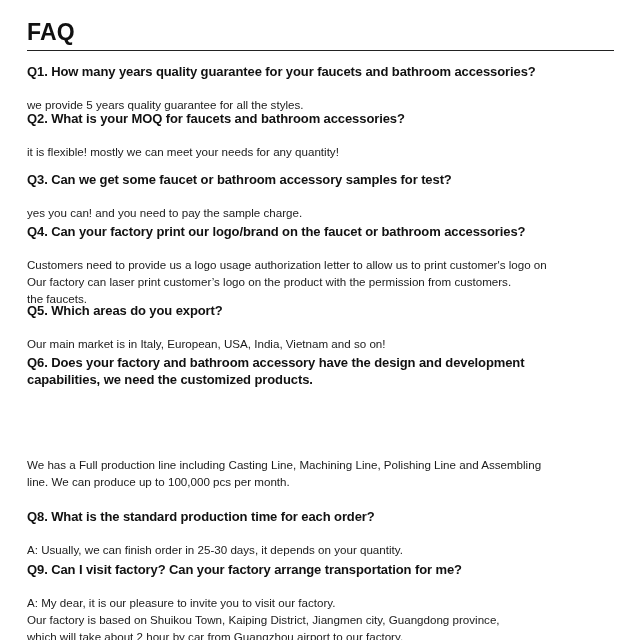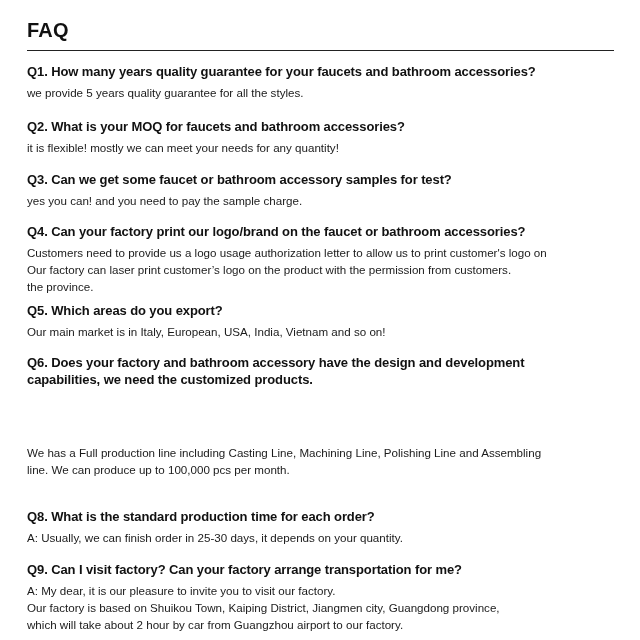--- a/index.html
+++ b/index.html
@@ -1,40 +1,40 @@
 <!DOCTYPE html>
 <html><head>
 <meta charset="utf-8">
 <style>
   html, body { margin: 0; padding: 0; background: #ffffff; }
   body { width: 640px; height: 640px; overflow: hidden; position: relative;
          font-family: "Liberation Sans", "DejaVu Sans", sans-serif; color: #111; }
-  .title { position: absolute; left: 27px; top: 19px; font-size: 20px; font-weight: bold; letter-spacing: 0.2px; }
+  .title { position: absolute; left: 27px; top: 19px; font-size: 23px; font-weight: bold; letter-spacing: 0.2px; }
   .rule { position: absolute; left: 27px; top: 50px; width: 587px; height: 1px; background: #222; }
   .qa { position: absolute; left: 27px; width: 590px; }
   .q { font-size: 13px; font-weight: bold; line-height: 17px; color: #111; letter-spacing: -0.1px; }
-  .a { font-size: 11.6px; line-height: 17px; color: #1a1a1a; margin-top: 4px; }
+  .a { font-size: 11.6px; line-height: 17px; color: #1a1a1a; margin-top: 16px; }
   .a div { white-space: nowrap; }
 </style>
 </head>
 <body>
 
 <div class="title">FAQ</div>
 <div class="rule"></div>
 
 <div class="qa" style="top:63px">
   <div class="q">
       <div>Q1.  How many years quality guarantee for your faucets and bathroom accessories?</div>
     </div>
   <div class="a">
       <div>we provide 5 years quality guarantee for all the styles.</div>
     </div>
 </div>
 
-<div class="qa" style="top:118px">
+<div class="qa" style="top:110px">
   <div class="q">
       <div>Q2. What is your MOQ for faucets and bathroom accessories?</div>
     </div>
   <div class="a">
       <div>it is flexible! mostly we can meet your needs for any quantity!</div>
     </div>
 </div>
 
 <div class="qa" style="top:171px">
   <div class="q">
@@ -45,21 +45,21 @@
     </div>
 </div>
 
 <div class="qa" style="top:223px">
   <div class="q">
       <div>Q4. Can your factory print our logo/brand on the faucet or bathroom accessories?</div>
     </div>
   <div class="a">
     <div>Customers need to provide us a logo usage authorization letter to allow us to print customer's logo on</div>
     <div>Our factory can laser print customer’s logo on the product with the permission from customers.</div>
-    <div>the province.</div>
+    <div>the faucets.</div>
   </div>
 </div>
 
 <div class="qa" style="top:302px">
   <div class="q">
       <div>Q5. Which areas do you export?</div>
     </div>
   <div class="a">
       <div>Our main market is in Italy, European, USA, India, Vietnam and so on!</div>
     </div>

